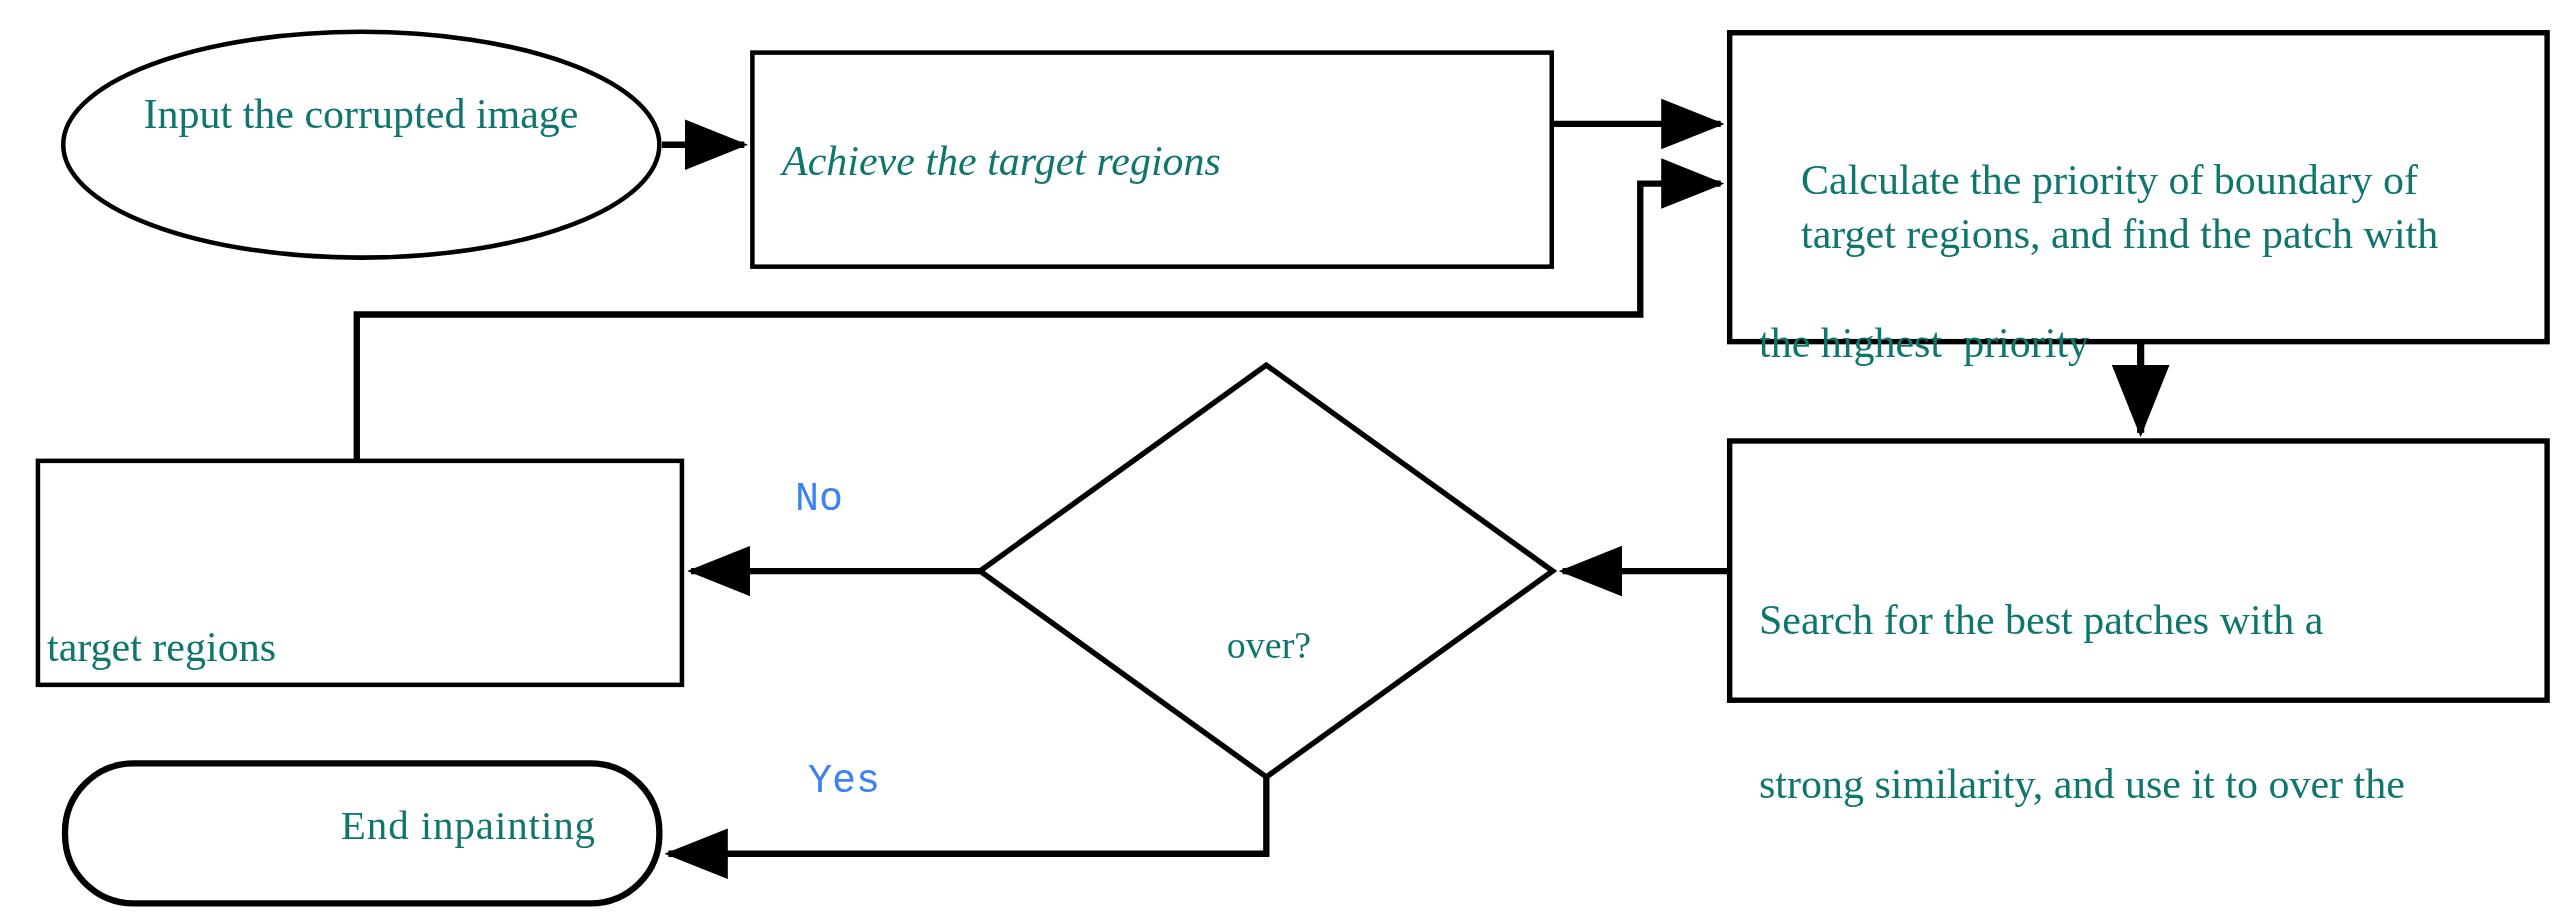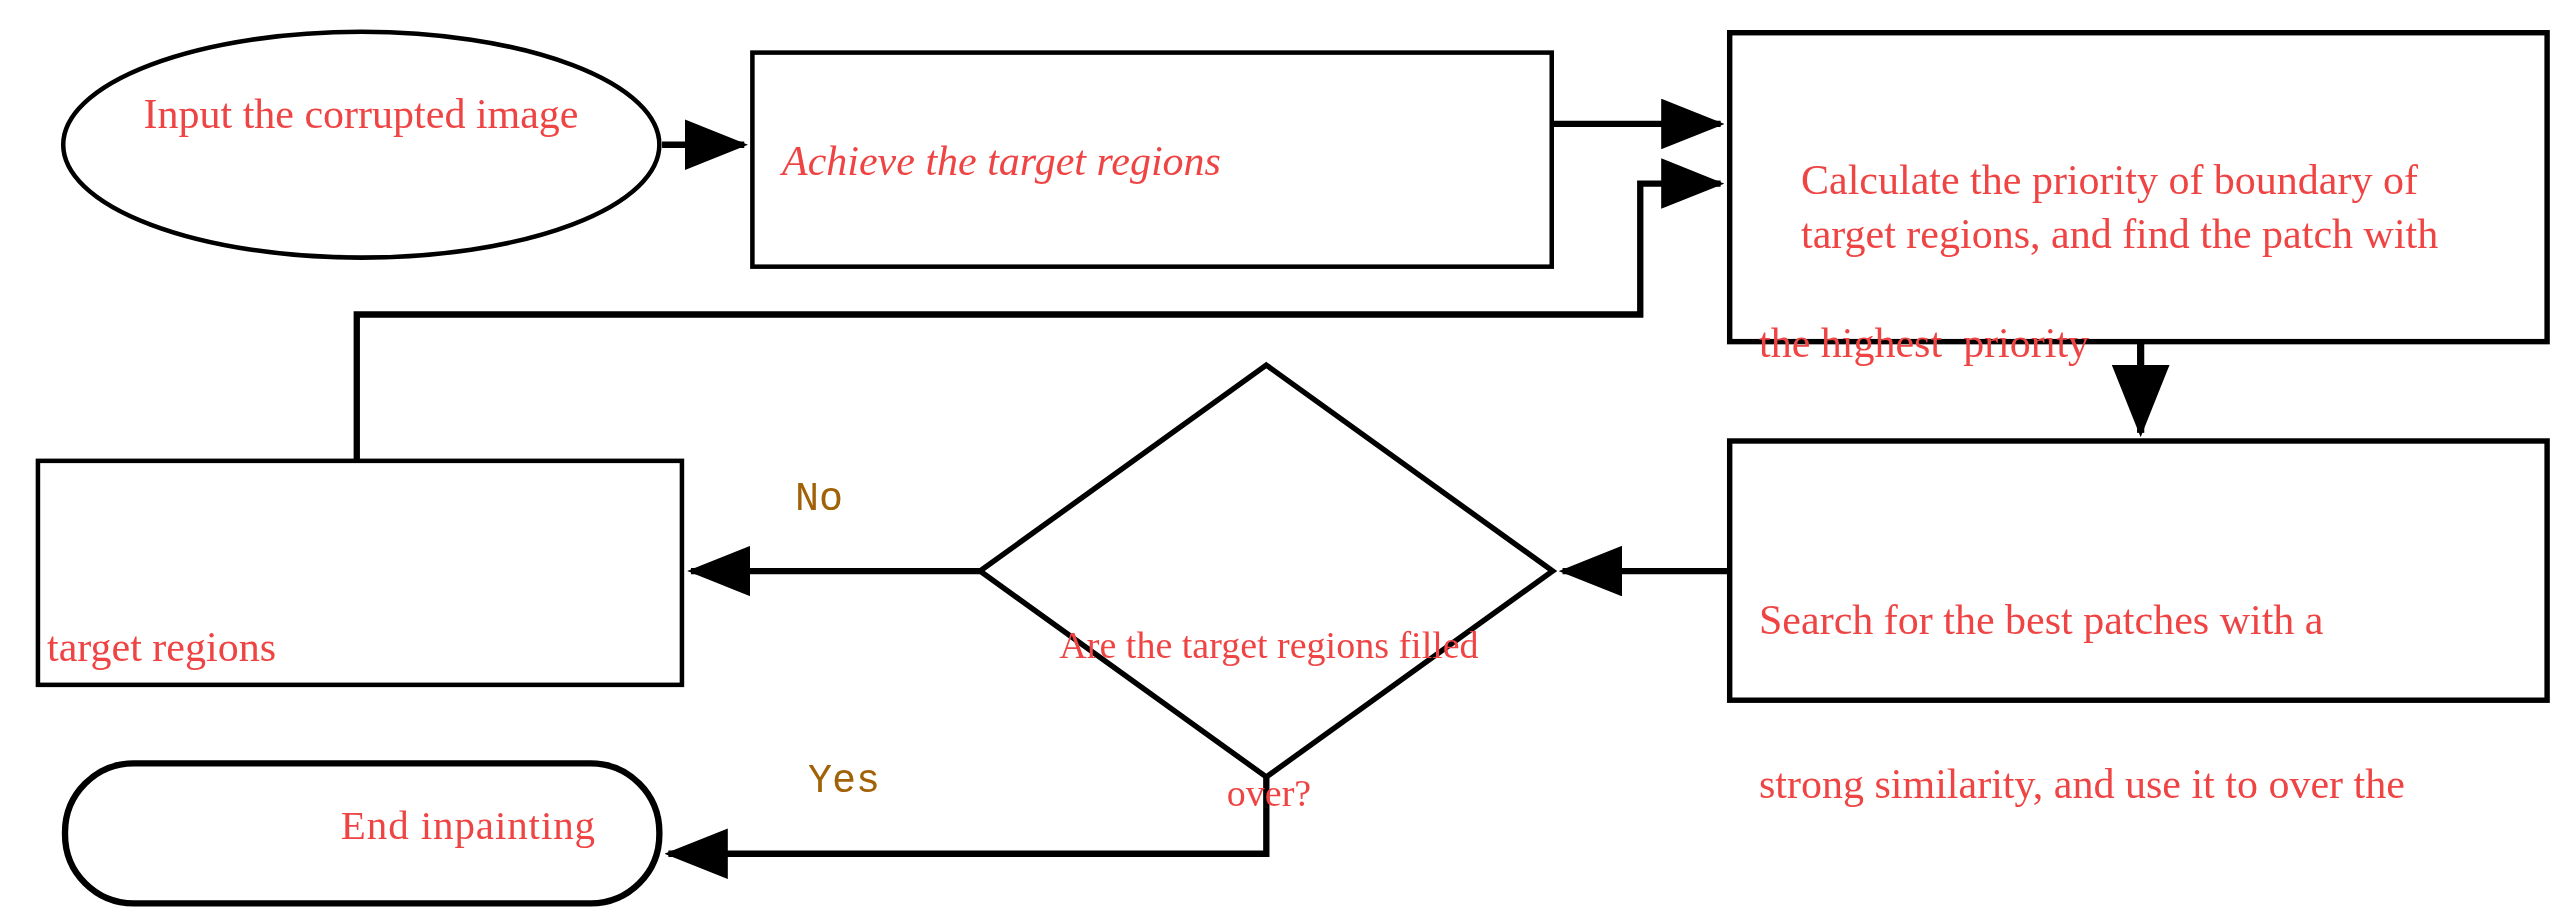--- a/index.html
+++ b/index.html
@@ -18,21 +18,21 @@
   }
   #flow-svg {
     position: absolute;
     left: 0;
     top: 0;
     width: 2576px;
     height: 919px;
   }
   .node-text {
     position: absolute;
-    color: #ef4444;
+    color: #0f766e;
     font-family: "Liberation Serif", "DejaVu Serif", serif;
     line-height: 1.30;
     white-space: pre-wrap;
     pointer-events: none;
   }
 
   
   .t-start {
     left: 99px; top: 87px; width: 524px;
     font-size: 42px; text-align: center;
@@ -59,21 +59,21 @@
     font-size: 41px; text-align: right;
     font-family: Liberation Serif, serif;
     letter-spacing: 0.9px;
   }
   .t-decision {
     left: 1007px; top: 522px; width: 524px;
     font-size: 38px; text-align: center;
   }
   .edge-label {
     position: absolute;
-    color: #a16207;
+    color: #3b82f6;
     font-size: 40px;
     font-family: "Liberation Mono", "DejaVu Sans Mono", monospace;
     pointer-events: none;
   }
   .l-no  { left: 795px; top: 477px; }
   .l-yes { left: 808px; top: 759px; text-align: right; }
 </style>
 </head>
 <body>
 
@@ -125,21 +125,20 @@
     <span class="lastline">the highest  priority</span>
   </div>
 
   <div class="node-text t-search">
     <div>Search for the best patches with a</div>
     <div>strong similarity, and use it to over the</div>
     
   </div>
 
   <div class="node-text t-decision">
-    <div>Are the target regions filled</div>
     <div>over?</div>
   </div>
 
   <div class="node-text t-update">
     <div>target regions</div>
   </div>
 
   <div class="node-text t-end">End inpainting</div>
 
   <div class="edge-label l-no">No</div>

